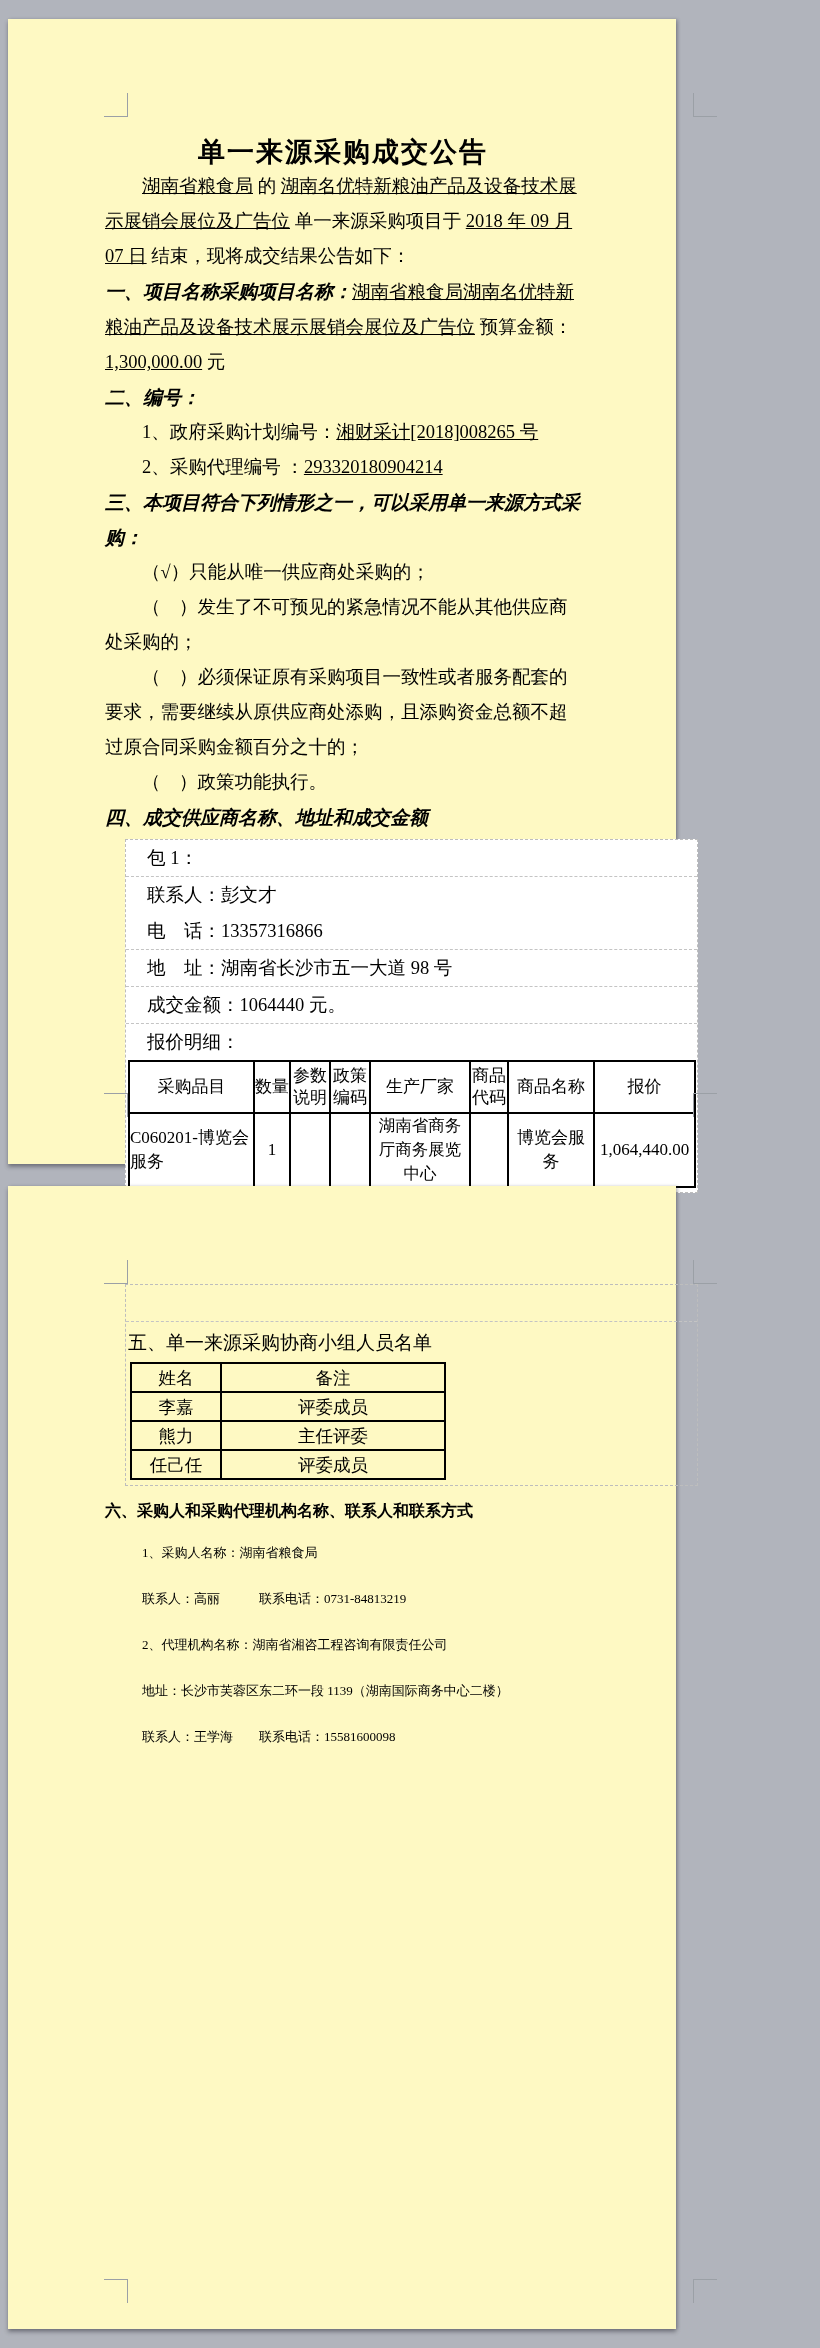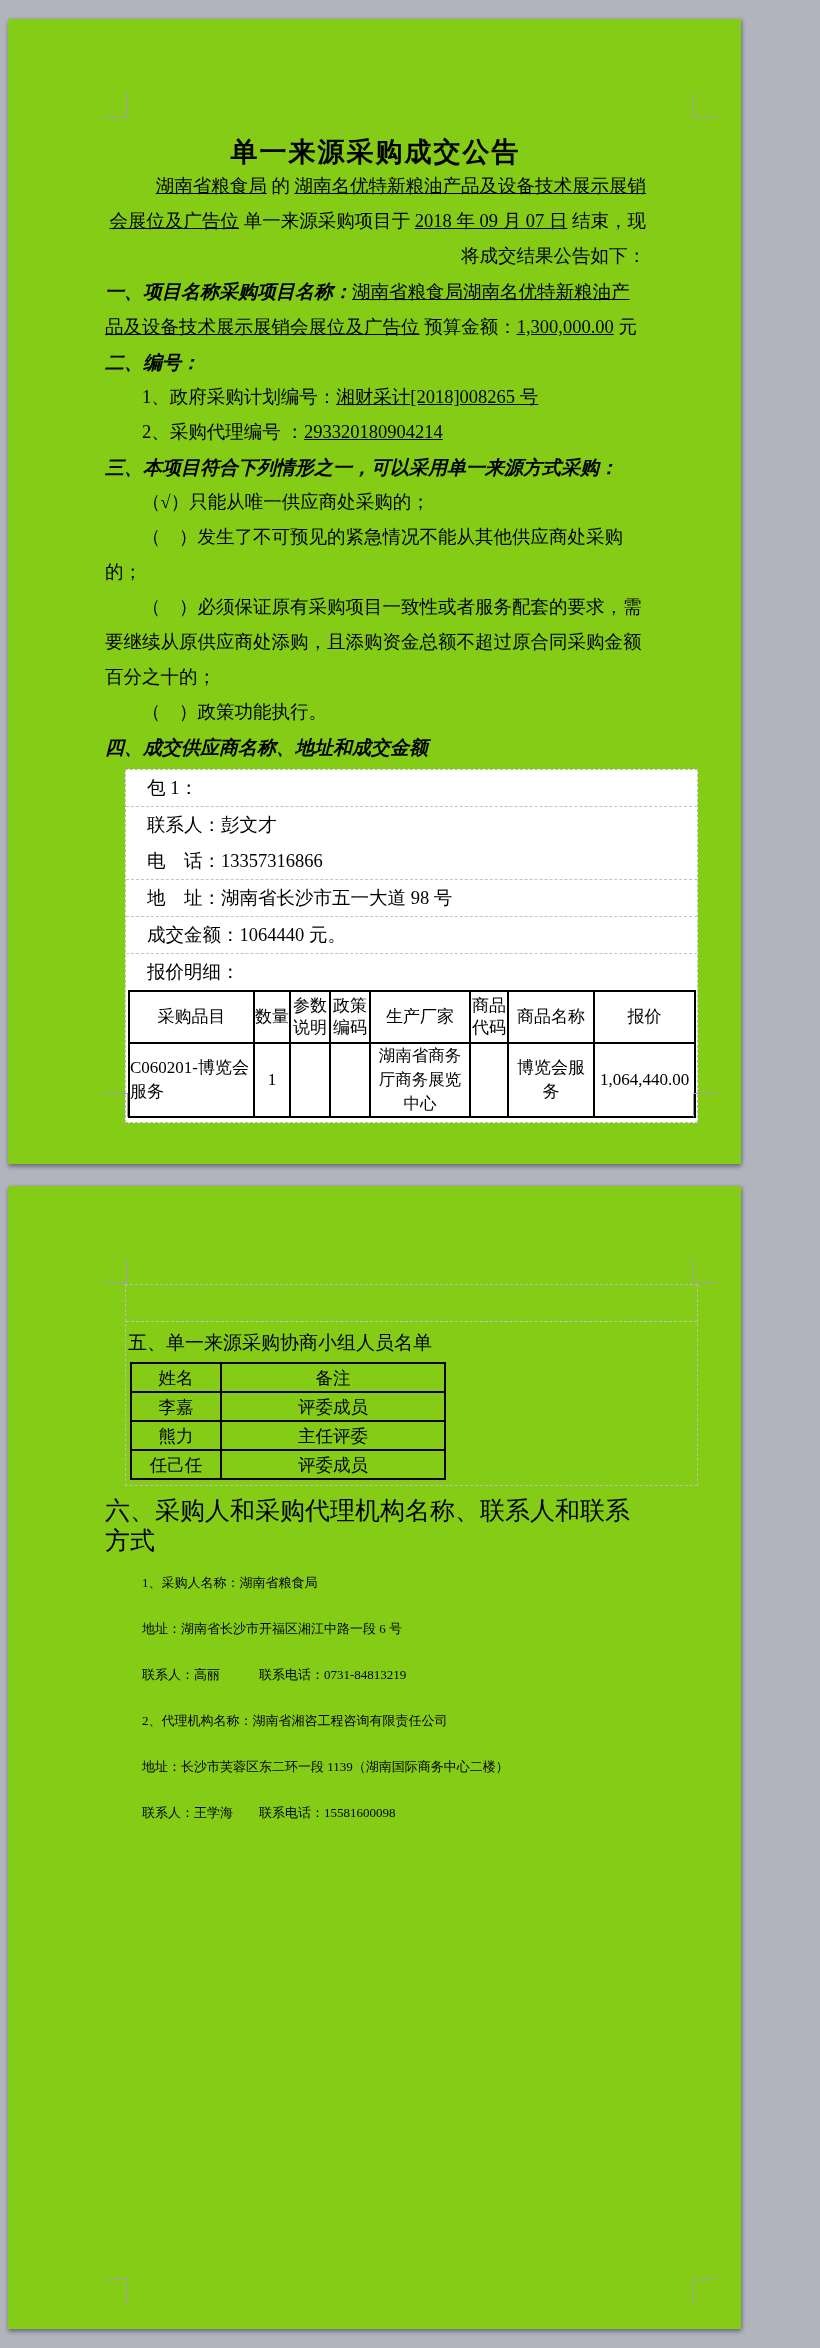--- a/index.html
+++ b/index.html
@@ -1,36 +1,36 @@
 <!DOCTYPE html>
 <html><head>
 <meta charset="utf-8">
 <style>
   html,body{margin:0;padding:0;}
   body{background:#b1b4bc;font-family:"Liberation Serif","DejaVu Serif",serif;color:#000;}
   .canvas{position:relative;width:820px;height:2348px;background:#b1b4bc;overflow:hidden;}
-  .page{position:absolute;left:8px;width:733px;background:#84cc16;
+  .page{position:absolute;left:8px;width:668px;background:#fef9c3;
         box-shadow:0 3px 4px rgba(50,52,60,.45),2px 0 3px rgba(50,52,60,.2);}
   #page1{top:19px;height:1145px;}
   #page2{top:1186px;height:1143px;}
 
   
   .mark{position:absolute;width:23px;height:23px;border:0 solid #9ba0a6;}
   .mark.tl{border-right-width:1px;border-bottom-width:1px;}
   .mark.tr{border-left-width:1px;border-bottom-width:1px;}
   .mark.bl{border-right-width:1px;border-top-width:1px;}
   .mark.br{border-left-width:1px;border-top-width:1px;}
   .ml{left:96px;} .mr{left:685px;}
 
   .content{padding:0 95px 0 97px;}
   .title{margin:116px 0 0 0;text-align:center;font-size:27px;font-weight:bold;letter-spacing:2px;line-height:34px;}
   .body{font-size:18.5px;line-height:35px;}
   .body p{margin:0;}
   .ind{text-indent:37px;}
-  .p-intro{margin-top:12px;text-indent:37px;text-align:right;}
+  .p-intro{margin-top:12px;text-indent:37px;}
   .hsec{font-weight:bold;font-size:19px;font-style:italic;}
   .u{text-decoration:underline;}
 
   
   .dbox{margin:4px 0 0 20px;width:573px;border:1px dashed #bdbdbd;box-sizing:border-box;background:#fff;}
   .drow{border-bottom:1px dashed #c4c4c4;line-height:36px;padding-left:21px;font-size:18.5px;}
   .drow:last-child{border-bottom:none;}
   .drow.multi p{margin:0;line-height:36px;}
   .drow.qrow{padding-left:0;padding-bottom:4px;}
   .drow.qrow .qlabel{padding-left:21px;line-height:36px;}
@@ -43,21 +43,21 @@
   table.qtable td.left{text-align:left;font-family:Liberation Serif, serif;}
 
   
   .content2{padding:98px 95px 0 97px;}
   .dbox2{margin-left:20px;width:573px;border:1px dashed #bdbdbd;box-sizing:border-box;}
   .emptyrow{height:36px;border-bottom:1px dashed #c4c4c4;}
   .s5row{padding:6px 0 5px 2px;}
   .h5{font-weight:normal;font-size:19px;line-height:30px;margin:0;}
   table.ptable{border-collapse:collapse;table-layout:fixed;width:314px;margin:4px 0 0 2px;font-size:17.5px;}
   table.ptable td{border:2px solid #000;text-align:center;height:27px;line-height:26px;padding:0;}
-  .h6{font-weight:normal;font-size:25px;line-height:30px;margin:10px 0 0 0;}
+  .h6{font-weight:bold;font-size:16px;line-height:30px;margin:10px 0 0 0;}
   .lines{font-size:13px;}
   .lines p{margin:0;line-height:46px;text-indent:37px;}
   .lines p:first-child{margin-top:4px;}
 </style>
 </head>
 <body>
 
 <div class="canvas">
 
   <div class="page" id="page1">
@@ -170,21 +170,20 @@
               <td>评委成员</td>
             </tr>
           </tbody>
             </table>
         </div>
       </div>
 
       <p class="h6">六、采购人和采购代理机构名称、联系人和联系方式</p>
       <div class="lines">
         <p>1、采购人名称：湖南省粮食局</p>
-        <p>地址：湖南省长沙市开福区湘江中路一段 6 号</p>
         <p>联系人：高丽　　　联系电话：0731-84813219</p>
         <p>2、代理机构名称：湖南省湘咨工程咨询有限责任公司</p>
         <p>地址：长沙市芙蓉区东二环一段 1139（湖南国际商务中心二楼）</p>
         <p>联系人：王学海　　联系电话：15581600098</p>
       </div>
     </div>
   </div>
 
 </div>
 

